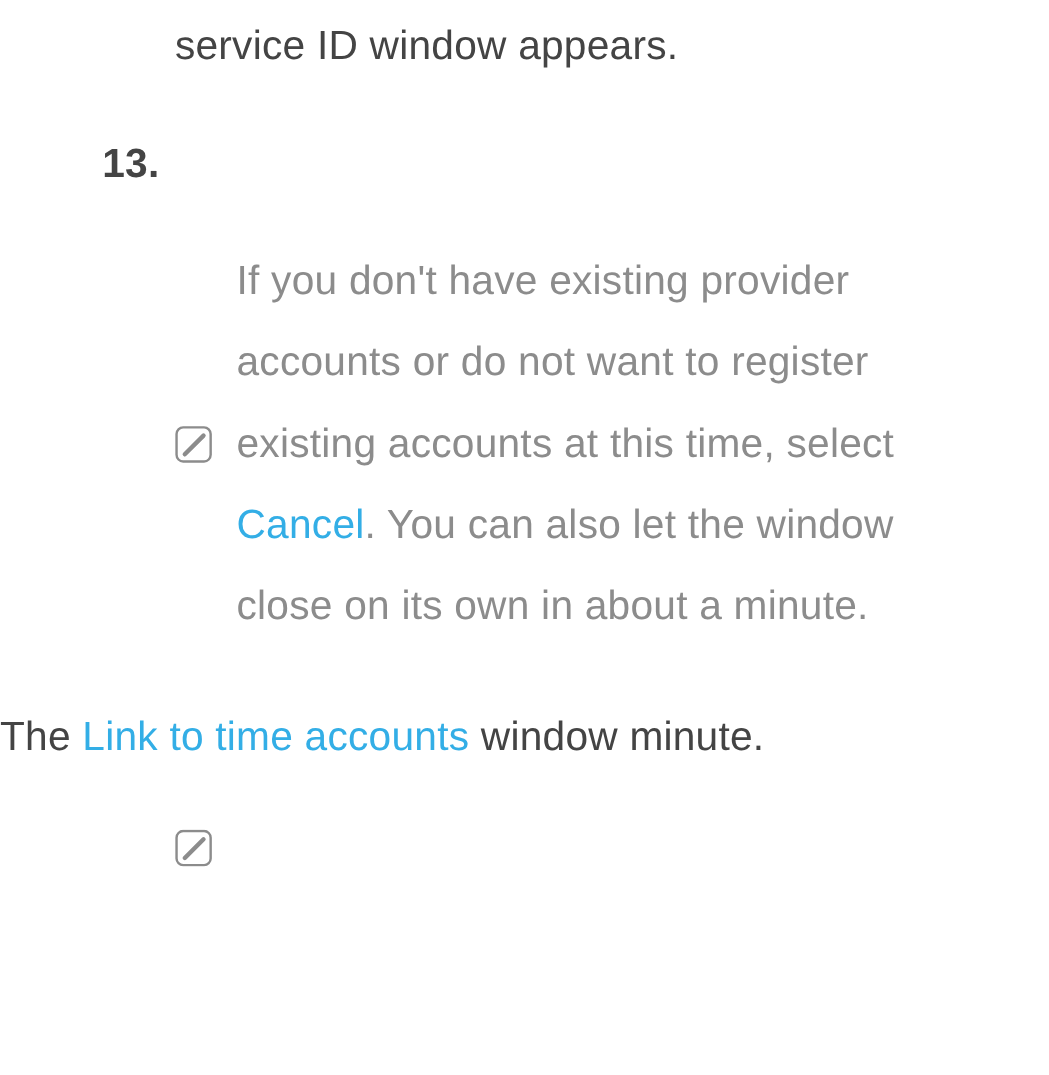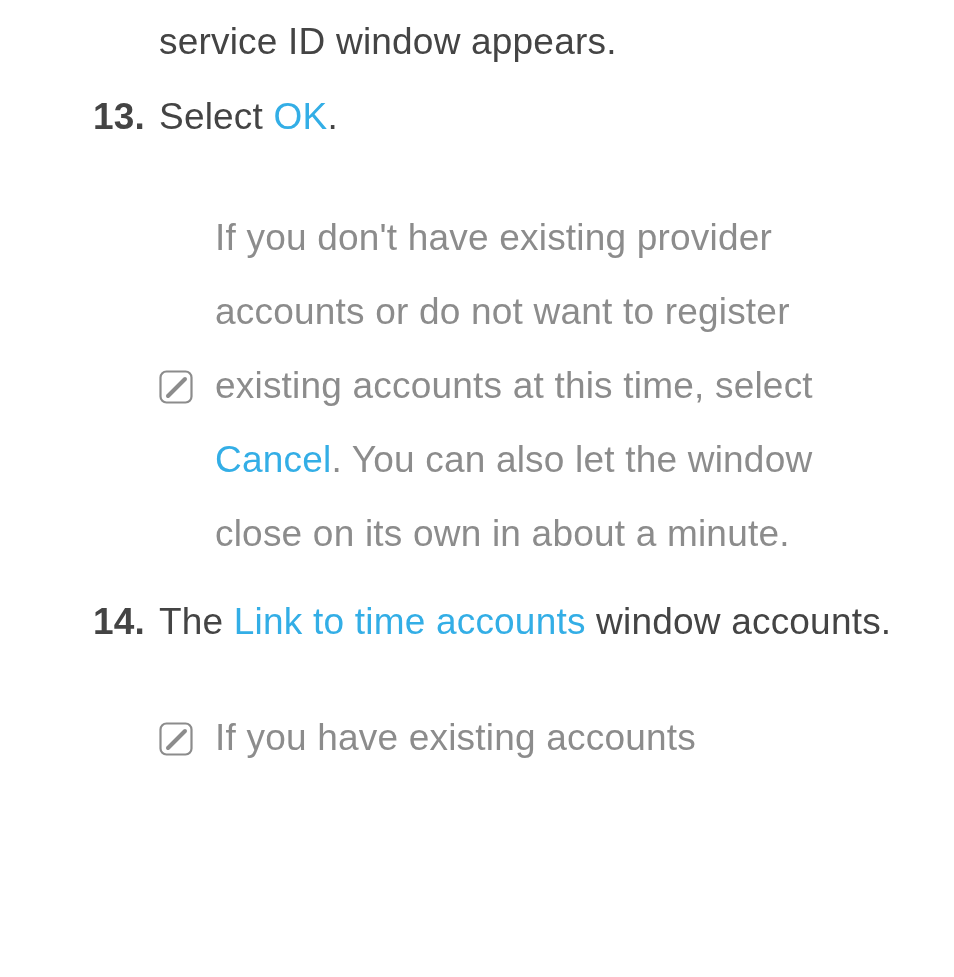--- a/index.html
+++ b/index.html
@@ -18,21 +18,21 @@
     font-size: 37px;
     font-weight: 500;
     color: #444444;
     margin: 18px 0 0 159px;
     line-height: 1.3;
     letter-spacing: 0.2px;
   }
   .step {
     display: flex;
     align-items: baseline;
-    margin-top: 30px;
+    margin-top: 62px;
   }
   .step-number {
     font-size: 37px;
     font-weight: 700;
     color: #444444;
     width: 159px;
     text-align: right;
     box-sizing: border-box;
     padding-right: 14px;
     flex: none;
@@ -77,49 +77,42 @@
 </style>
 </head>
 <body>
 
 <div class="page">
 
   <div class="prev-tail">service ID window appears.</div>
 
   <div class="step">
     <div class="step-number">13.</div>
-    <div class="step-body first-line">
-      <span>Select </span><span class="link">OK</span><span>.</span>
-    </div>
   </div>
 
   <div class="note">
     <div class="note-icon">
       <svg class="note-svg" viewBox="0 0 34 34" aria-hidden="true">
         <rect x="1.5" y="1.5" width="31" height="31" rx="6" ry="6" fill="none" stroke="#8c8c8c" stroke-width="2.2"></rect>
         <line x1="9" y1="26" x2="26" y2="9" stroke="#8c8c8c" stroke-width="4" stroke-linecap="round"></line>
       </svg>
     </div>
     <div class="note-text">
       <span>If you don't have existing provider accounts or do not want to register existing accounts at this time, select </span><span class="link">Cancel</span><span>. You can also let the window close on its own in about a minute.</span>
     </div>
   </div>
 
   <div class="step">
-    <div class="step-number">14.</div>
     <div class="step-body">
-      <span>The </span><span class="link">Link to time accounts</span><span> window accounts.</span>
+      <span>The </span><span class="link">Link to time accounts</span><span> window minute.</span>
     </div>
   </div>
 
   <div class="note note14">
     <div class="note-icon">
       <svg class="note-svg" viewBox="0 0 34 34" aria-hidden="true">
         <rect x="1.5" y="1.5" width="31" height="31" rx="6" ry="6" fill="none" stroke="#8c8c8c" stroke-width="2.2"></rect>
         <line x1="9" y1="26" x2="26" y2="9" stroke="#8c8c8c" stroke-width="4" stroke-linecap="round"></line>
       </svg>
     </div>
-    <div class="note-text">
-      <span>If you have existing accounts</span>
-    </div>
   </div>
 
 </div>
 
 </body></html>

